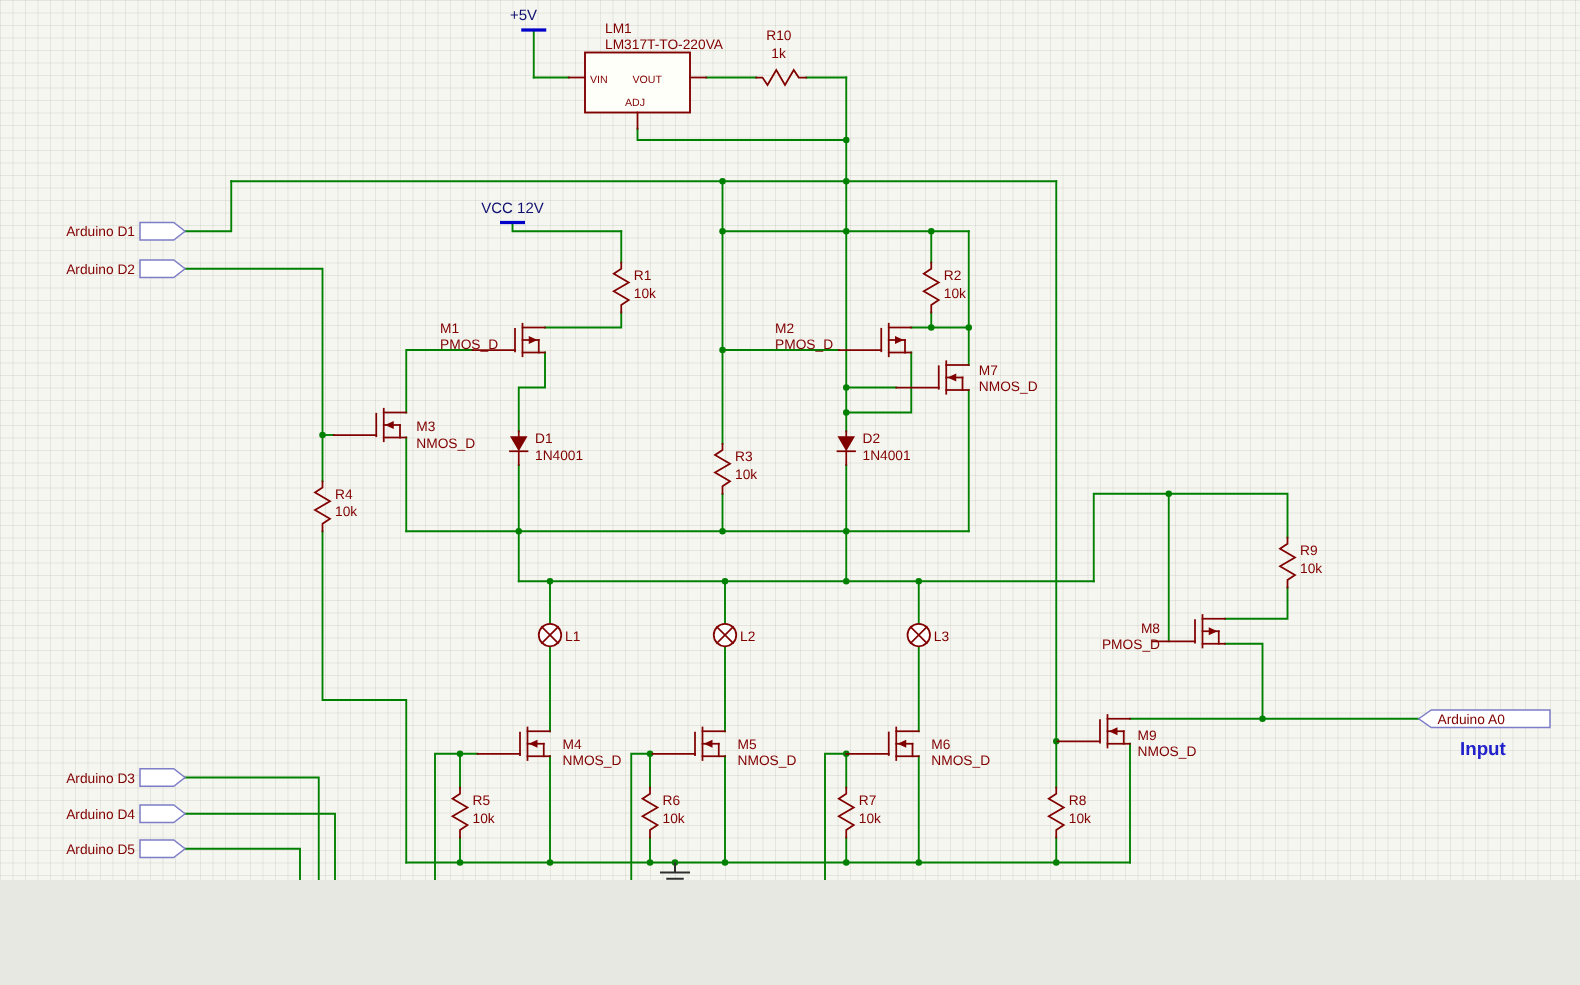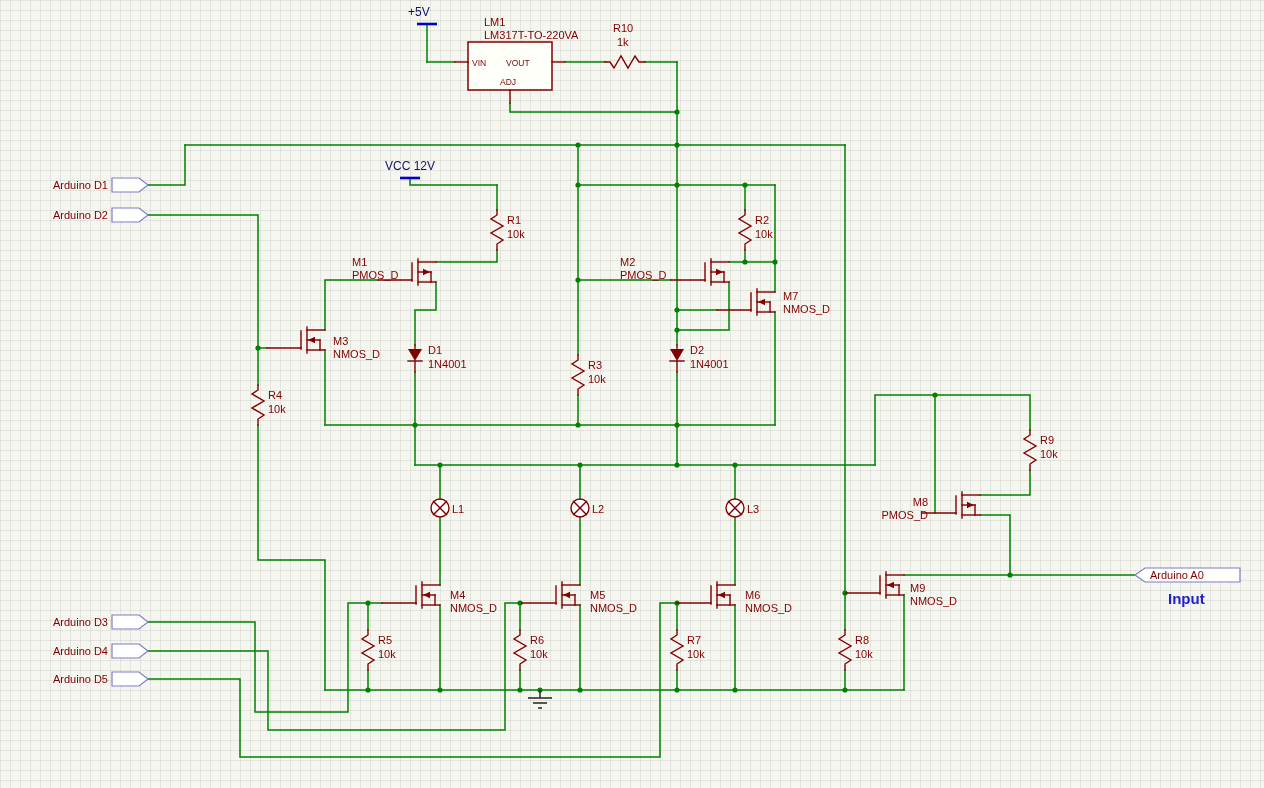--- a/index.html
+++ b/index.html
@@ -1,17 +1,17 @@
 <!DOCTYPE html>
 <html><head>
 <meta charset="utf-8">
 <style>
   html,body{margin:0;padding:0;background:#e8e8e3;font-family:"Liberation Sans",sans-serif;}
   #sheet{
-    position:relative;width:1264px;height:788px;overflow:hidden;
+    position:relative;width:1264px;height:704px;overflow:hidden;
     background-color:#f6f6f1;
     background-image:
       linear-gradient(to right, rgba(125,125,112,0.14) 1px, transparent 1px),
       linear-gradient(to bottom, rgba(125,125,112,0.14) 1px, transparent 1px);
     background-size:10px 10px;
   }
   svg{position:absolute;inset:0;}
   .w{stroke:#008000;stroke-width:1.5;fill:none;stroke-linecap:square;}
   .c{stroke:#800000;stroke-width:1.4;fill:none;stroke-linecap:square;}
   .cf{fill:#800000;stroke:none;}

